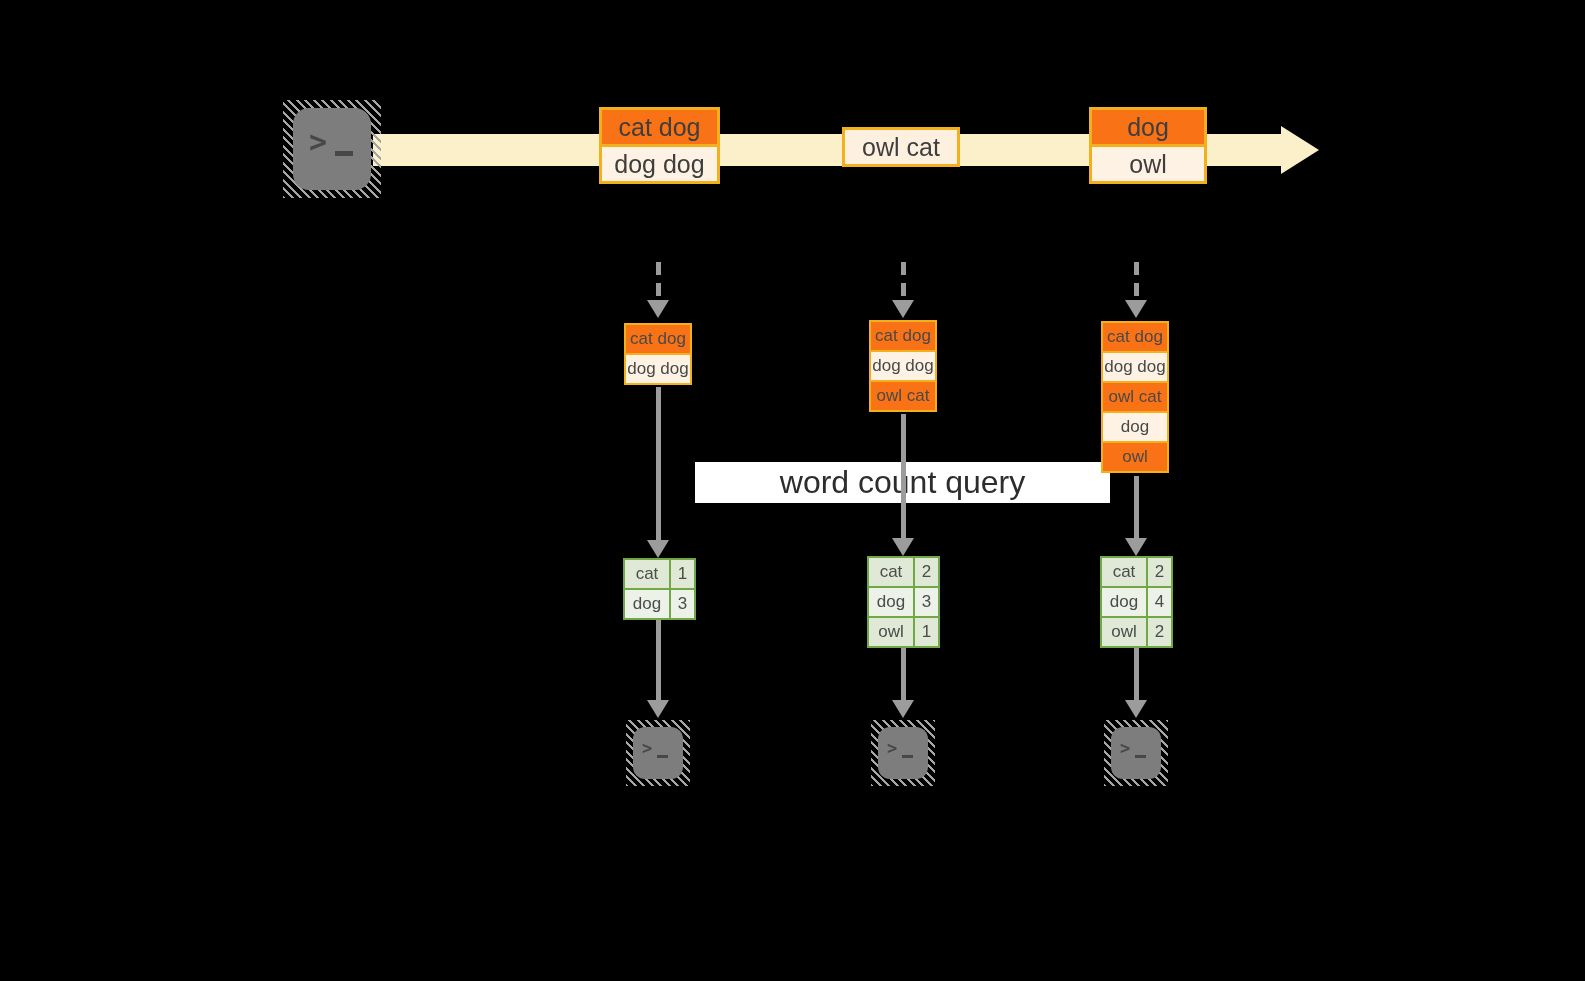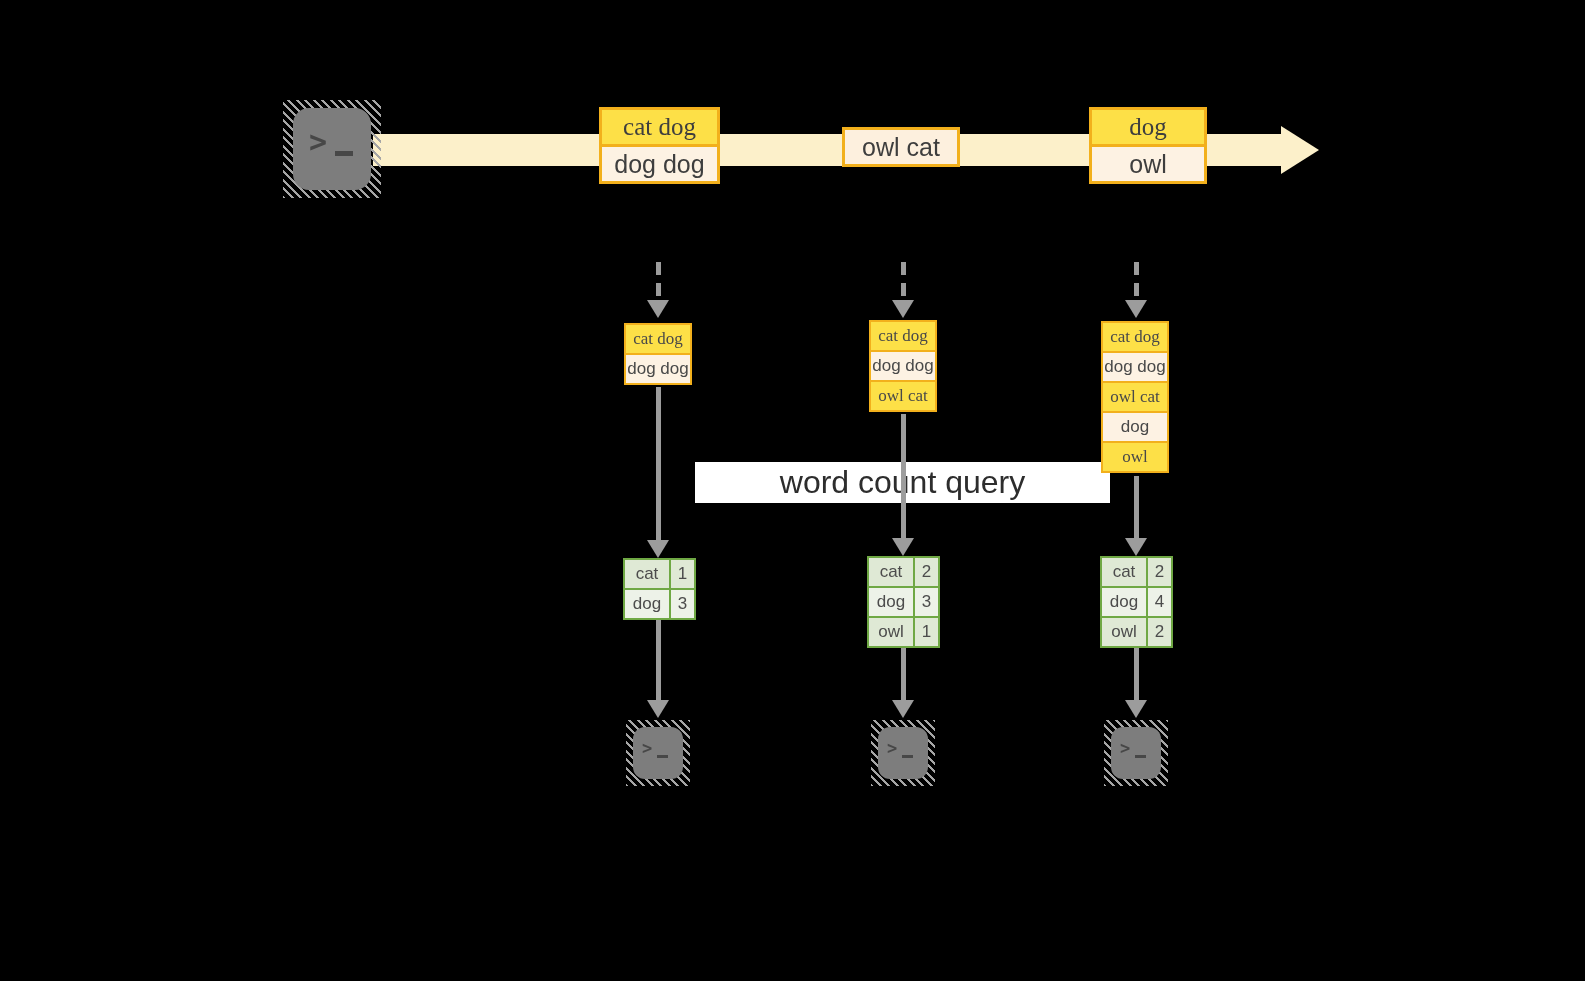--- a/index.html
+++ b/index.html
@@ -25,21 +25,21 @@
   .hatch.large .chev{font-size:30px;transform:translateY(-8px);}
   .hatch.large .uscore{width:18px;height:5px;background:#474747;margin-left:8px;transform:translateY(4px);}
   .hatch.small .prompt{padding-left:9px;}
   .hatch.small .chev{font-size:17px;transform:translateY(-5px);}
   .hatch.small .uscore{width:11px;height:3px;background:#474747;margin-left:5px;transform:translateY(3px);}
   
   .obox{position:absolute;border:3px solid #f2b01c;z-index:2;}
   .obox .cell{height:34px;display:flex;align-items:center;justify-content:center;
     font-size:25px;color:#3e3e3e;}
   .obox .cell + .cell{border-top:3px solid #f2b01c;}
-  .fill-dark{background:#fde047;font-family:Liberation Serif, serif;}
+  .fill-dark{background:#f97316;}
   .fill-light{background:#fdf2e3;}
   .fill-mid{background:#fdf0de;}
   
   .darrow{position:absolute;width:22px;z-index:1;}
   .darrow .dline{position:absolute;left:8.5px;top:0;width:5px;height:38px;
     background:repeating-linear-gradient(180deg,#9c9c9c 0 13px,transparent 13px 21px);}
   .darrow .dhead{position:absolute;left:0;top:38px;width:0;height:0;
     border-left:11px solid transparent;border-right:11px solid transparent;
     border-top:18px solid #9c9c9c;}
   

